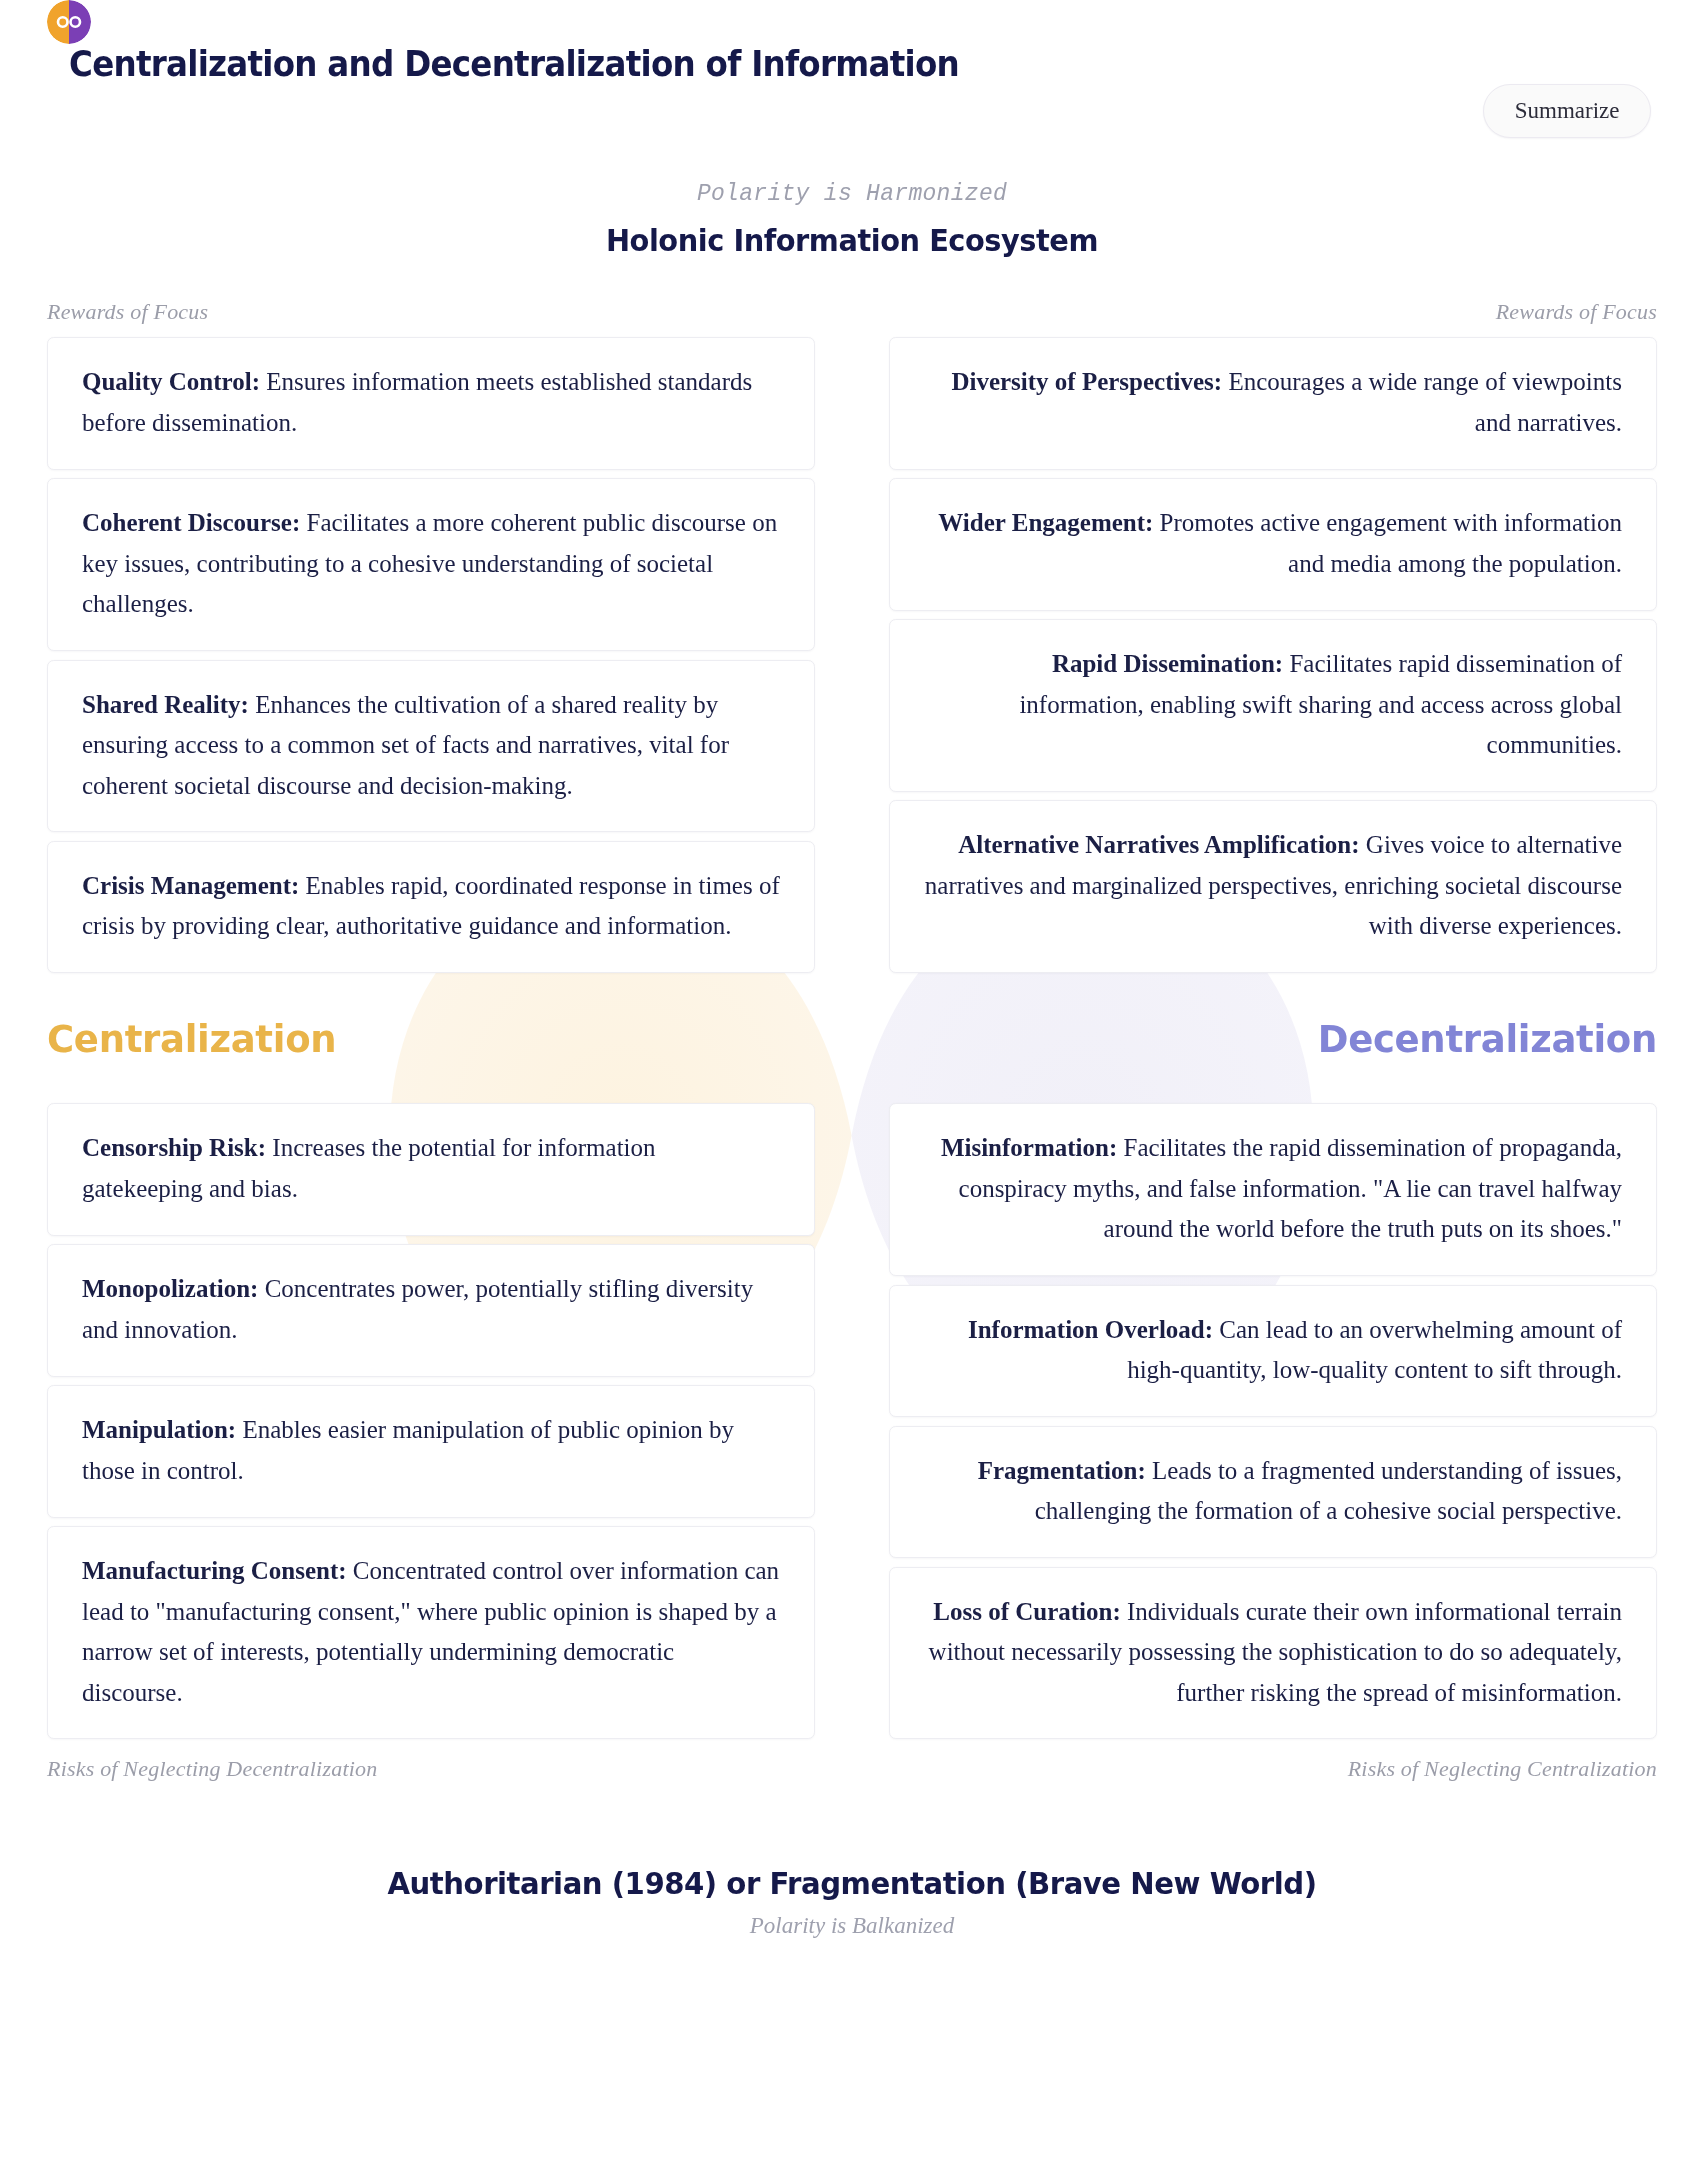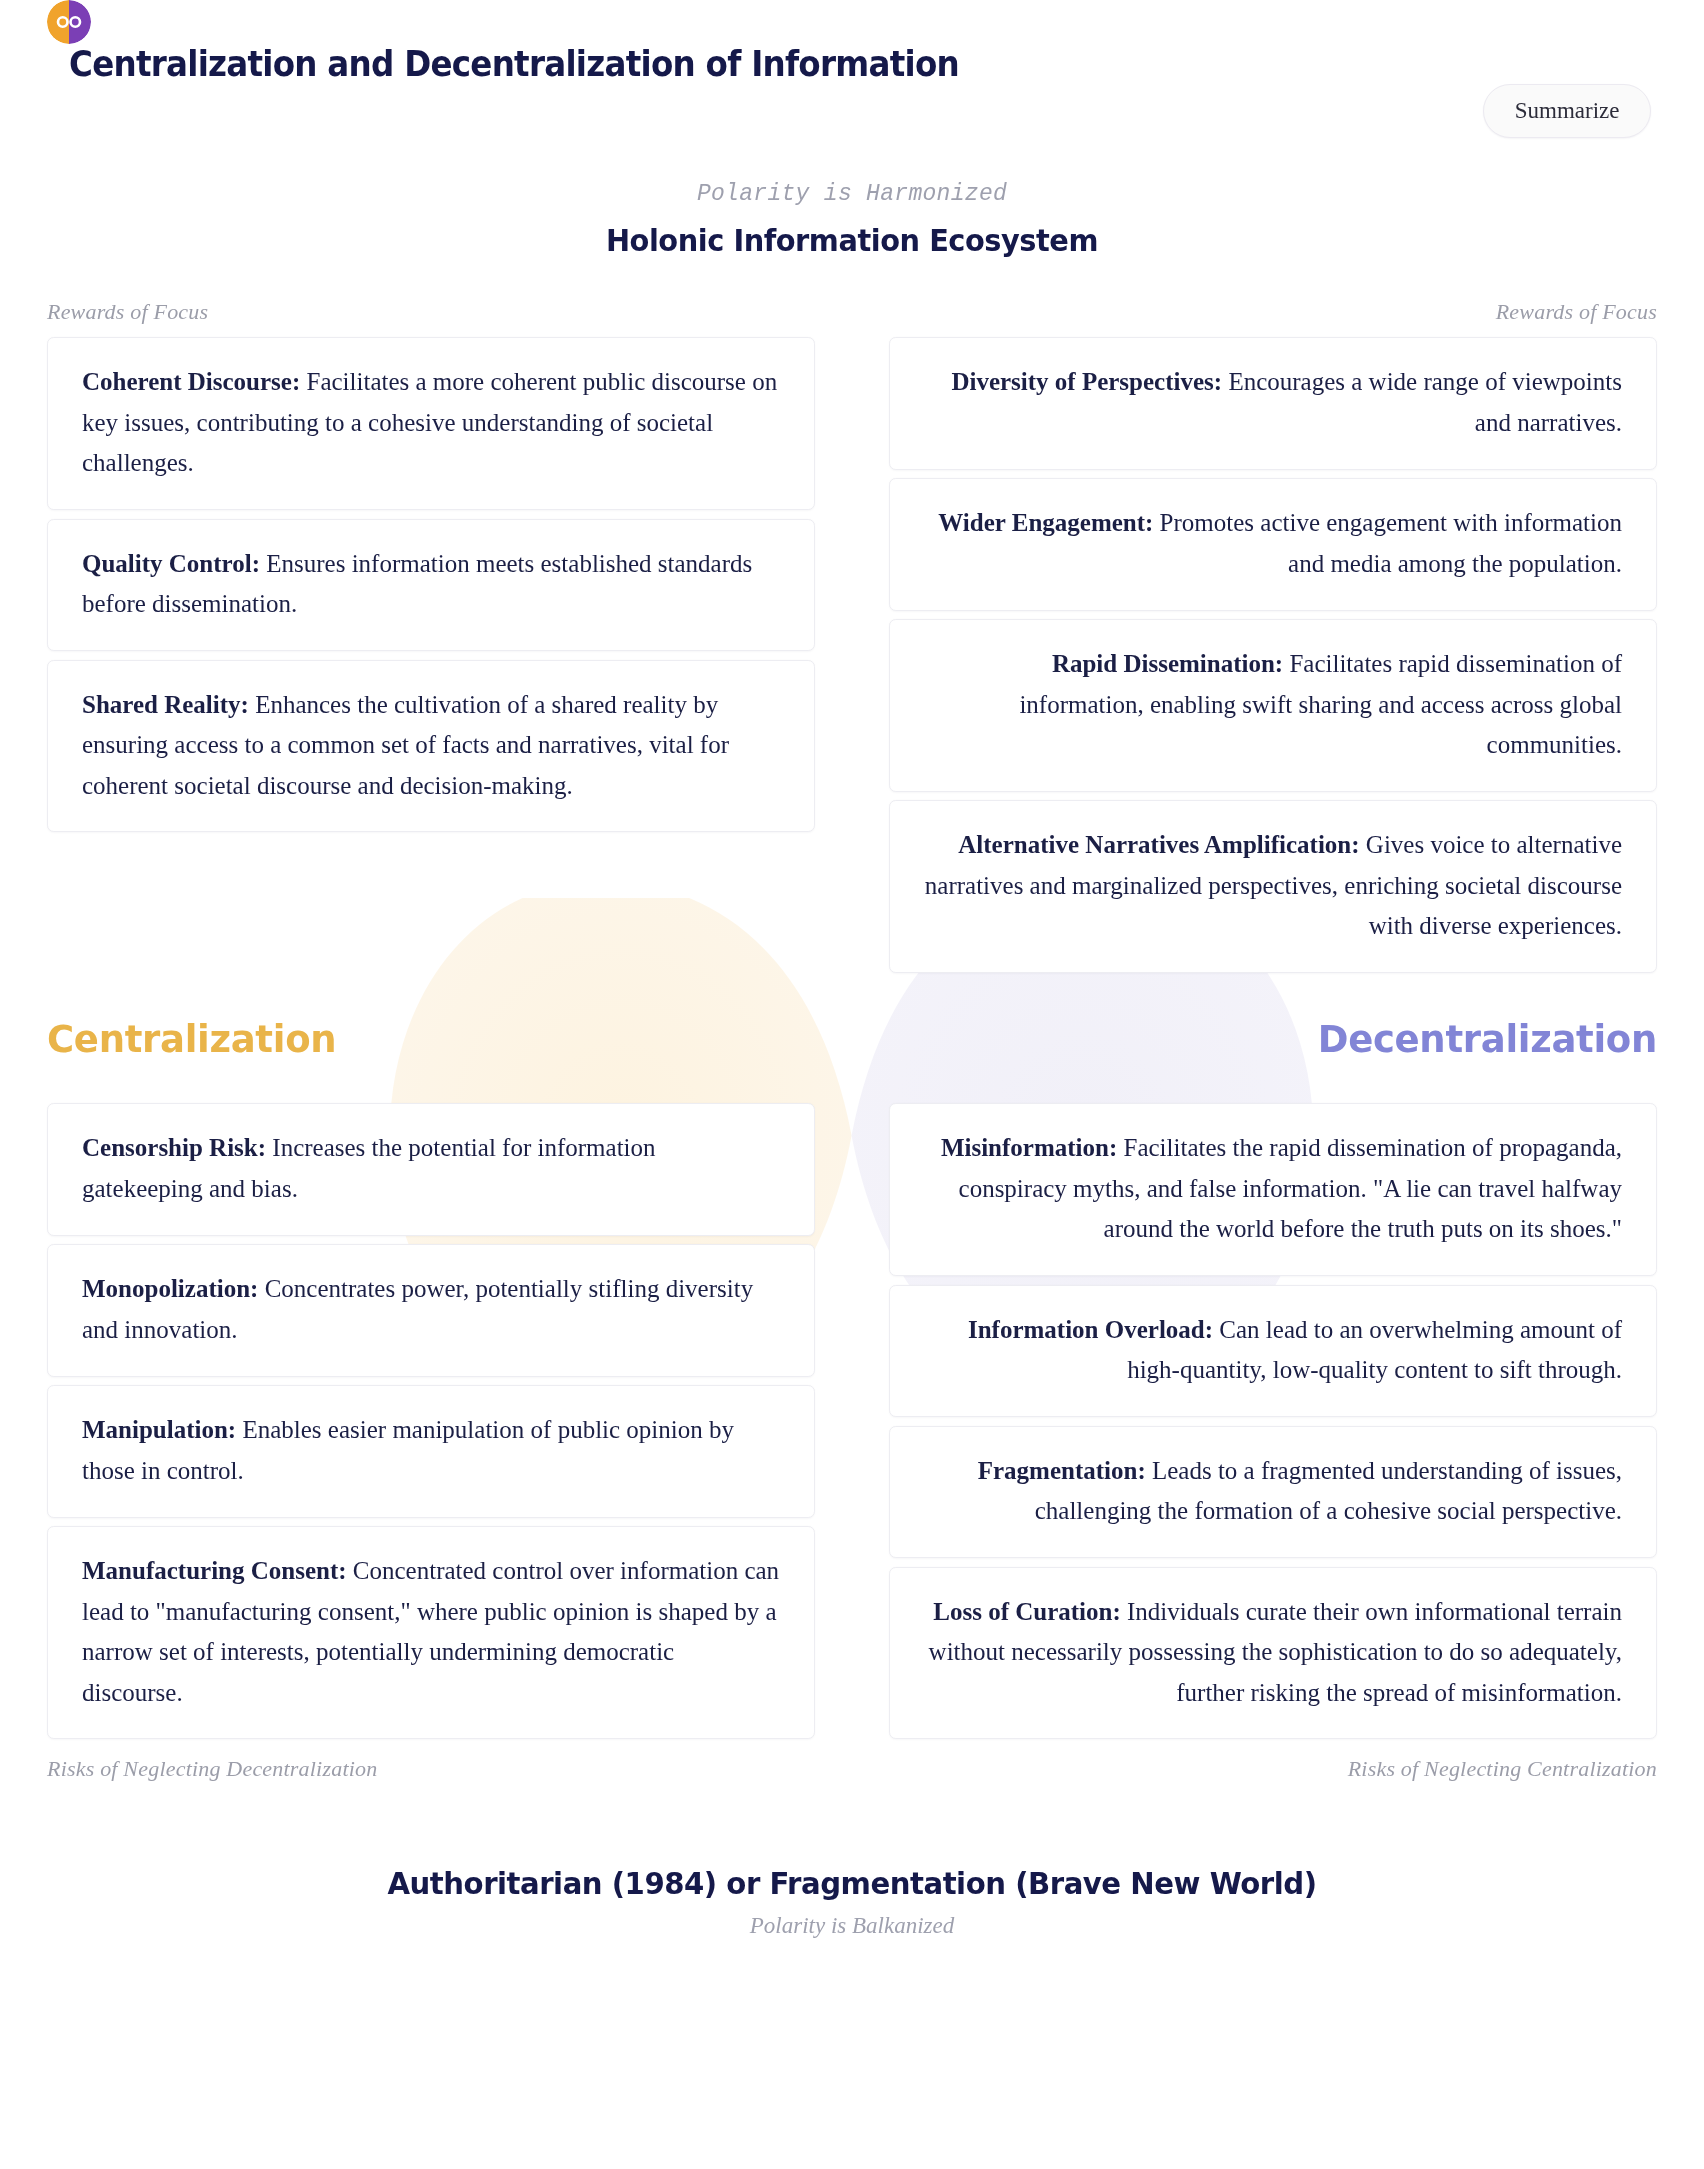--- a/index.html
+++ b/index.html
@@ -230,27 +230,30 @@
   </div>
   <div class="col col-right">
     <div class="col-caption">Rewards of Focus</div>
   </div>
 </div>
 
 <div class="section">
   <div class="col col-left">
     <div class="card-list">
         <div class="card">
+          <div class="card-text"><b>Quality Control:</b><span> Ensures information meets established standards before dissemination.</span></div>
+        </div>
+        <div class="card">
           <div class="card-text"><b>Coherent Discourse:</b><span> Facilitates a more coherent public discourse on key issues, contributing to a cohesive understanding of societal challenges.</span></div>
         </div>
         <div class="card">
-          <div class="card-text"><b>Quality Control:</b><span> Ensures information meets established standards before dissemination.</span></div>
-        </div>
-        <div class="card">
           <div class="card-text"><b>Shared Reality:</b><span> Enhances the cultivation of a shared reality by ensuring access to a common set of facts and narratives, vital for coherent societal discourse and decision-making.</span></div>
+        </div>
+        <div class="card">
+          <div class="card-text"><b>Crisis Management:</b><span> Enables rapid, coordinated response in times of crisis by providing clear, authoritative guidance and information.</span></div>
         </div>
       </div>
   </div>
   <div class="col col-right">
     <div class="card-list">
         <div class="card">
           <div class="card-text"><b>Diversity of Perspectives:</b><span> Encourages a wide range of viewpoints and narratives.</span></div>
         </div>
         <div class="card">
           <div class="card-text"><b>Wider Engagement:</b><span> Promotes active engagement with information and media among the population.</span></div>

